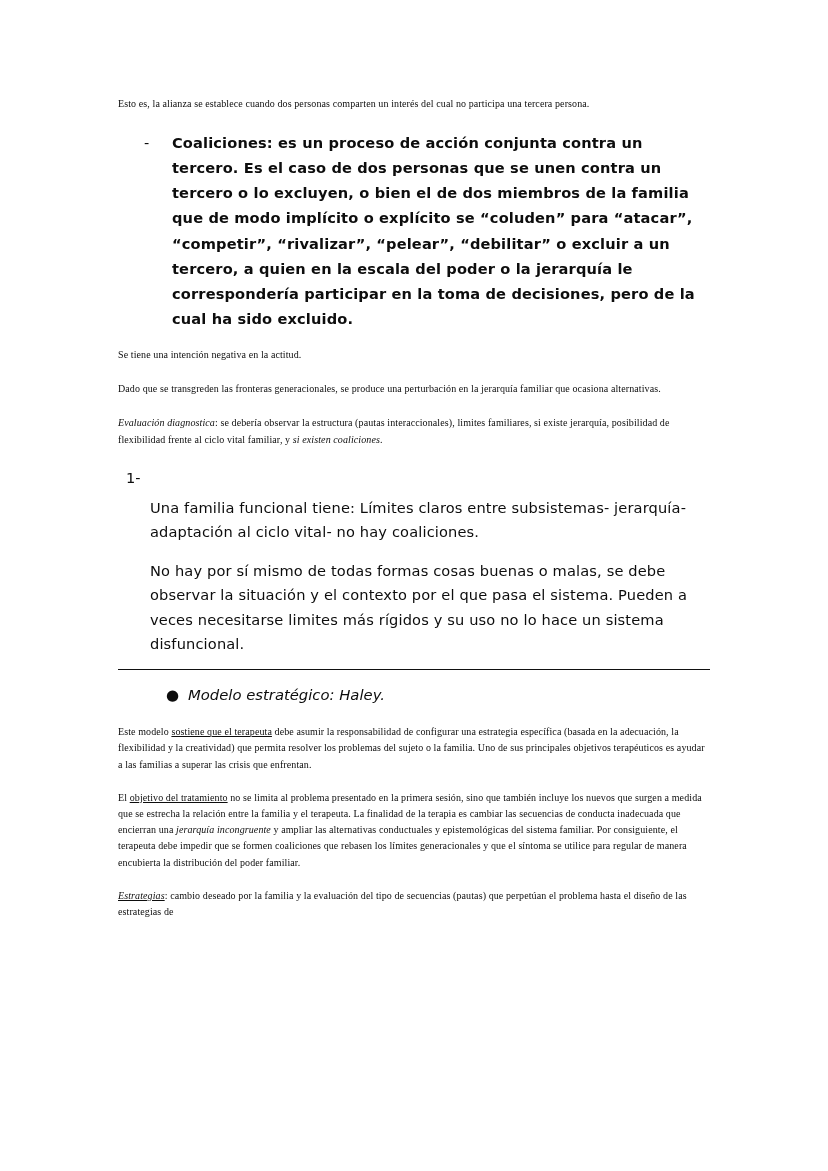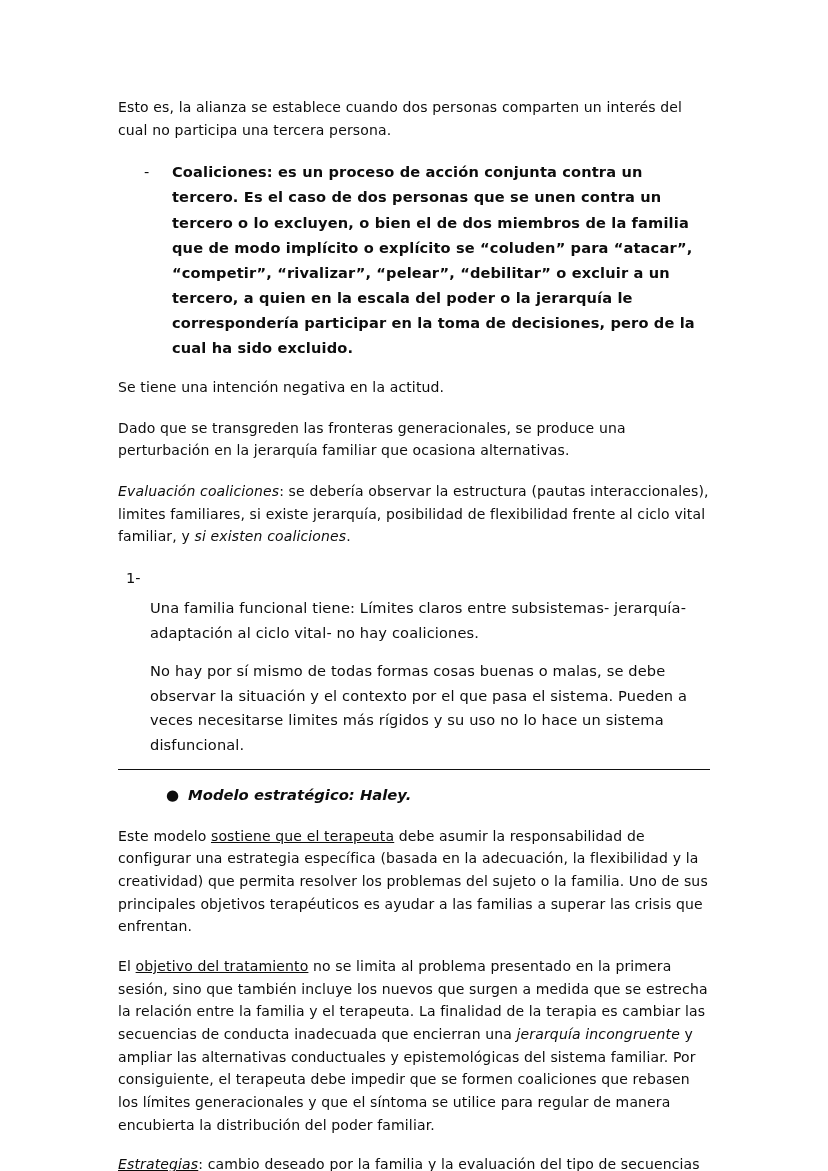--- a/index.html
+++ b/index.html
@@ -19,23 +19,24 @@
     min-height: 1171px;
     background: #ffffff;
     box-sizing: border-box;
     padding: 96px 118px 40px 118px;
   }
   .content {
     width: 592px;
   }
   p {
     margin: 0 0 18px 0;
-    font-size: 14px;
+    font-size: 10px;
     line-height: 1.62;
     letter-spacing: 0.01em;
+    font-family: Liberation Serif, serif;
   }
   p.tight {
     margin-bottom: 17px;
   }
   .dash-item {
     display: flex;
     margin: 0 0 16px 0;
     padding-left: 26px;
   }
   .dash-item .marker {
@@ -89,21 +90,21 @@
   }
   .bullet-item .dot {
     width: 22px;
     flex: 0 0 22px;
     font-size: 15px;
     line-height: 1.5;
   }
   .bullet-item .body {
     font-size: 14.8px;
     line-height: 1.5;
-    font-weight: bold;
+    font-weight: normal;
     font-style: italic;
   }
   em { font-style: italic; }
   .u { text-decoration: underline; }
   .it { font-style: italic; }
 </style>
 </head>
 <body>
 
 <div class="page">
@@ -115,21 +116,21 @@
     <div class="dash-item">
       <span class="marker">-</span>
       <span class="body">Coaliciones: es un proceso de acción conjunta contra un tercero. Es el caso de dos personas que se unen contra un tercero o lo excluyen, o bien el de dos miembros de la familia que de modo implícito o explícito se “coluden” para “atacar”, “competir”, “rivalizar”, “pelear”, “debilitar” o excluir a un tercero, a quien en la escala del poder o la jerarquía le correspondería participar en la toma de decisiones, pero de la cual ha sido excluido.</span>
     </div>
 
     <p>Se tiene una intención negativa en la actitud.</p>
 
     <p>Dado que se transgreden las fronteras generacionales, se produce una perturbación en la jerarquía familiar que ocasiona alternativas.</p>
 
     <p>
-      <em>Evaluación coaliciones</em><span>: se debería observar la estructura (pautas interaccionales), limites familiares, si existe jerarquía, posibilidad de flexibilidad frente al ciclo vital familiar, y </span><em>si existen coaliciones</em><span>.</span>
+      <em>Evaluación diagnostica</em><span>: se debería observar la estructura (pautas interaccionales), limites familiares, si existe jerarquía, posibilidad de flexibilidad frente al ciclo vital familiar, y </span><em>si existen coaliciones</em><span>.</span>
     </p>
 
     <div class="num-item">
       <span class="marker">1-</span>
       <span class="body">Una familia funcional tiene: Límites claros entre subsistemas- jerarquía- adaptación al ciclo vital- no hay coaliciones.</span>
     </div>
 
     <div class="indent-block">No hay por sí mismo de todas formas cosas buenas o malas, se debe observar la situación y el contexto por el que pasa el sistema. Pueden a veces necesitarse limites más rígidos y su uso no lo hace un sistema disfuncional.</div>
 
     <hr class="rule">

